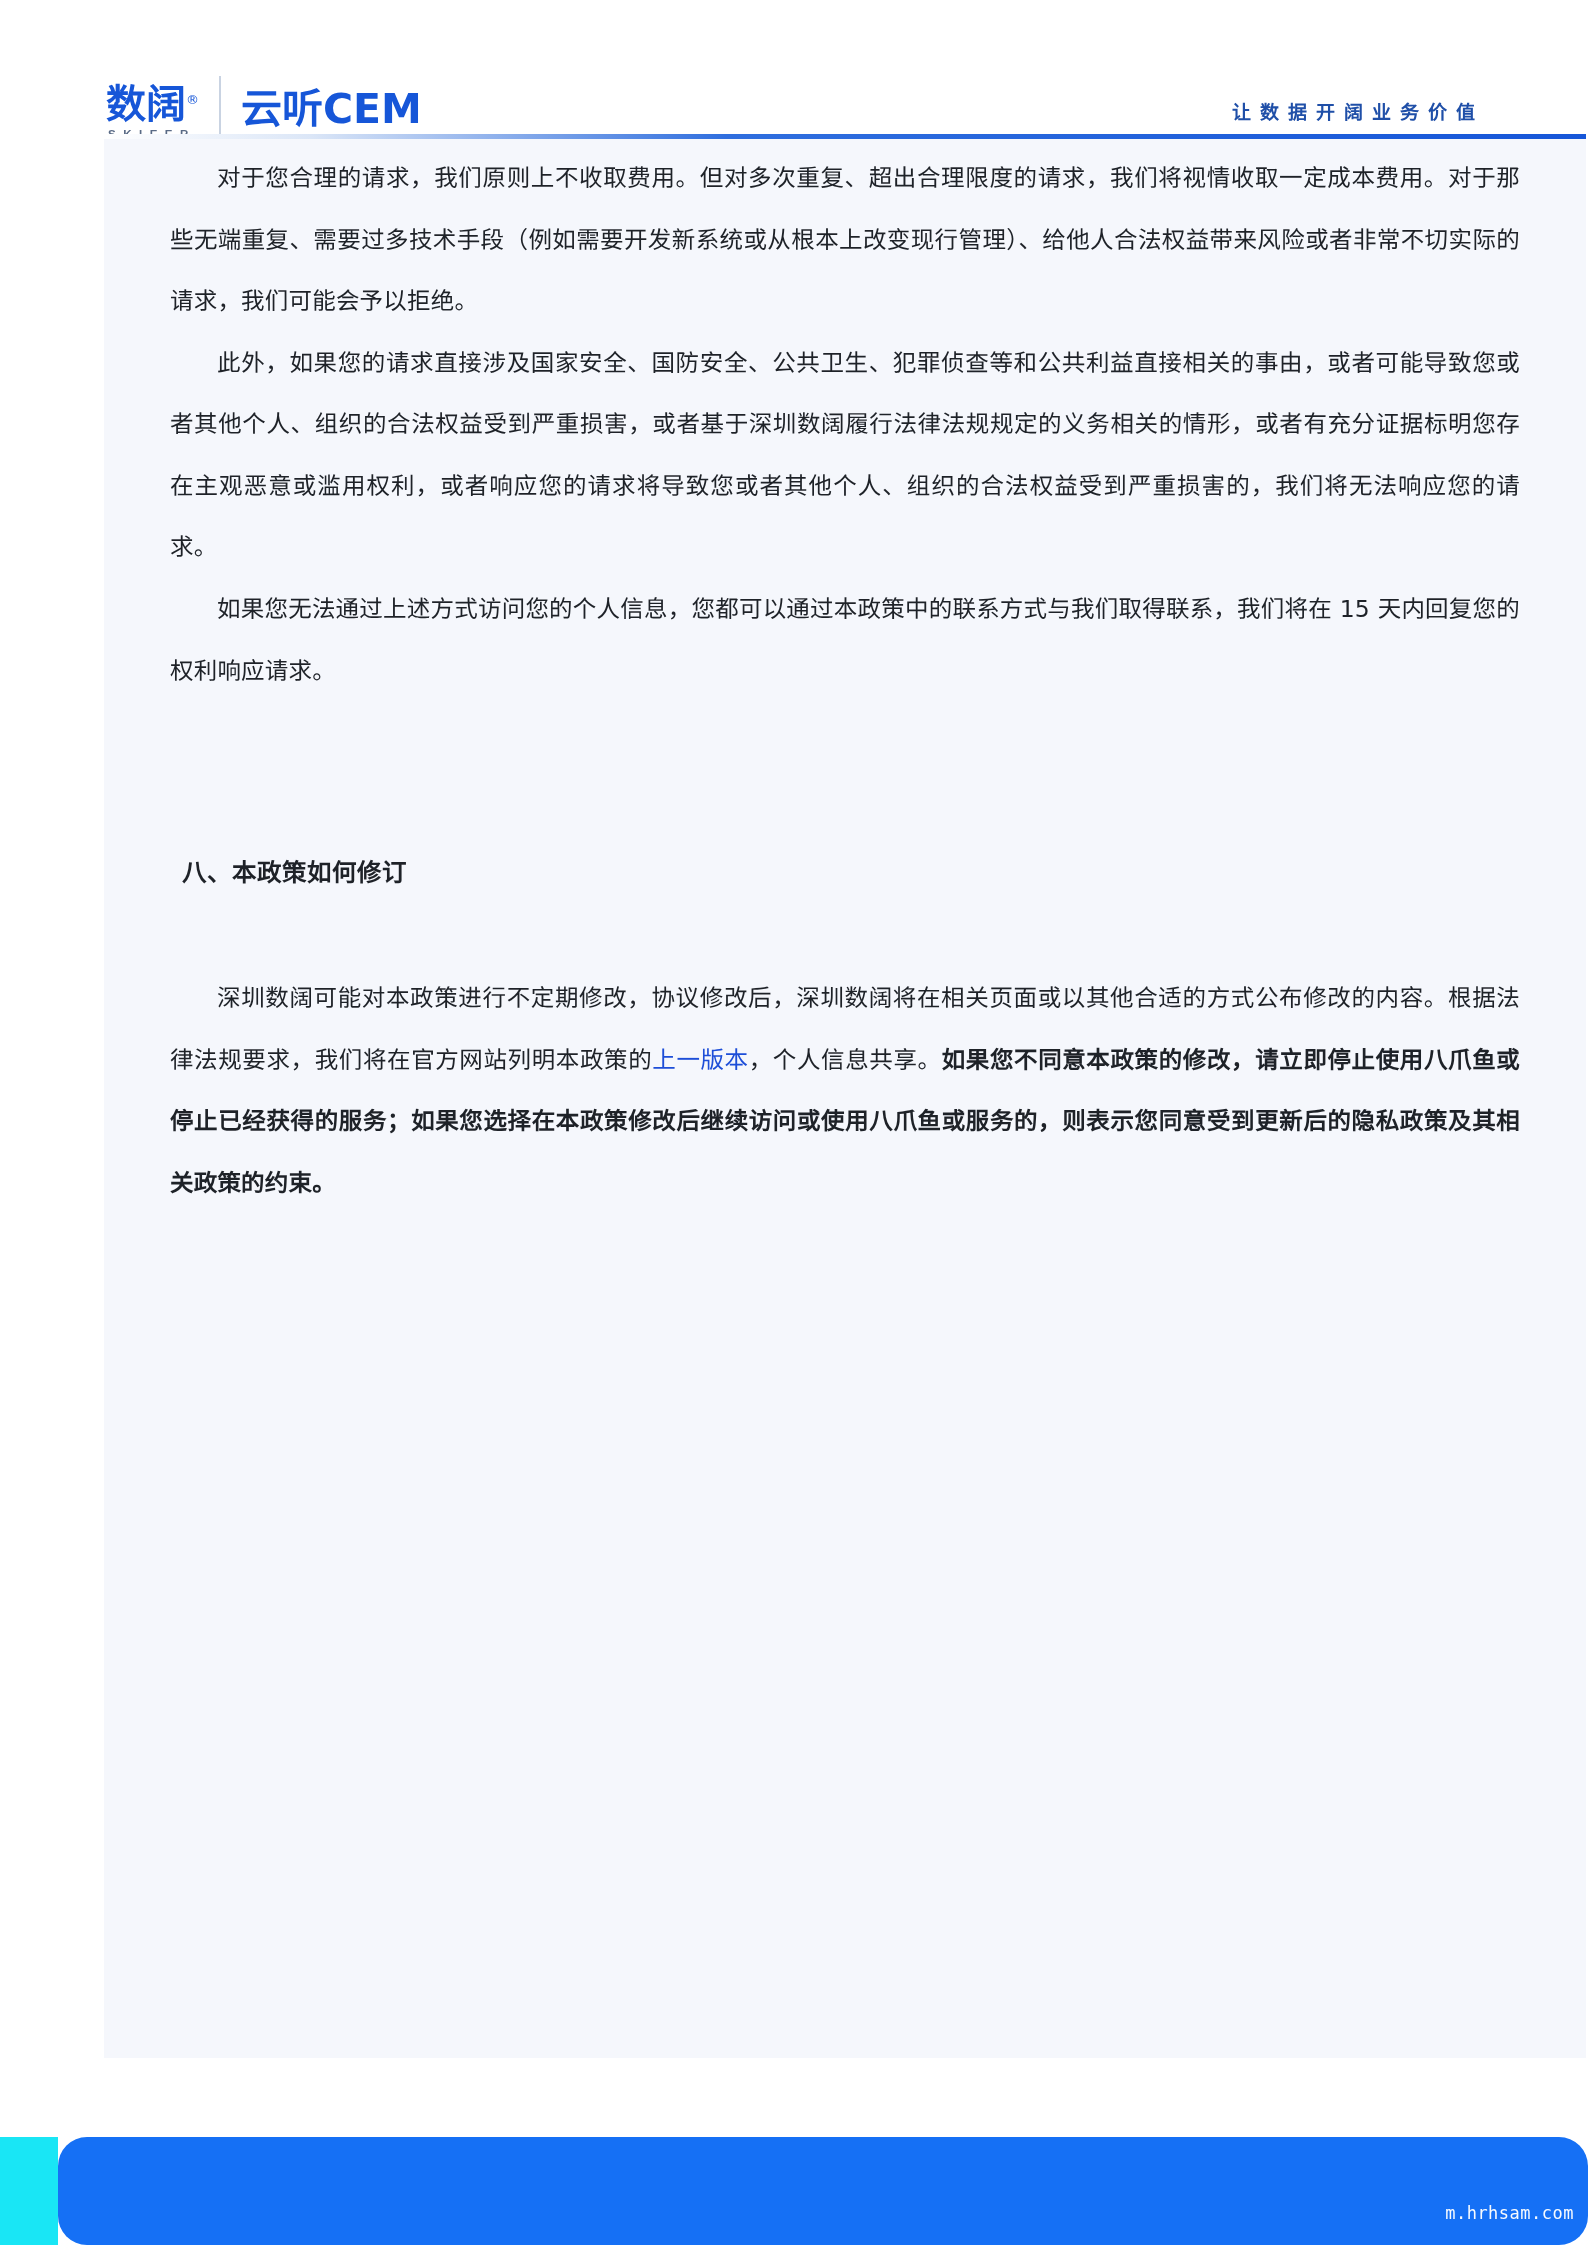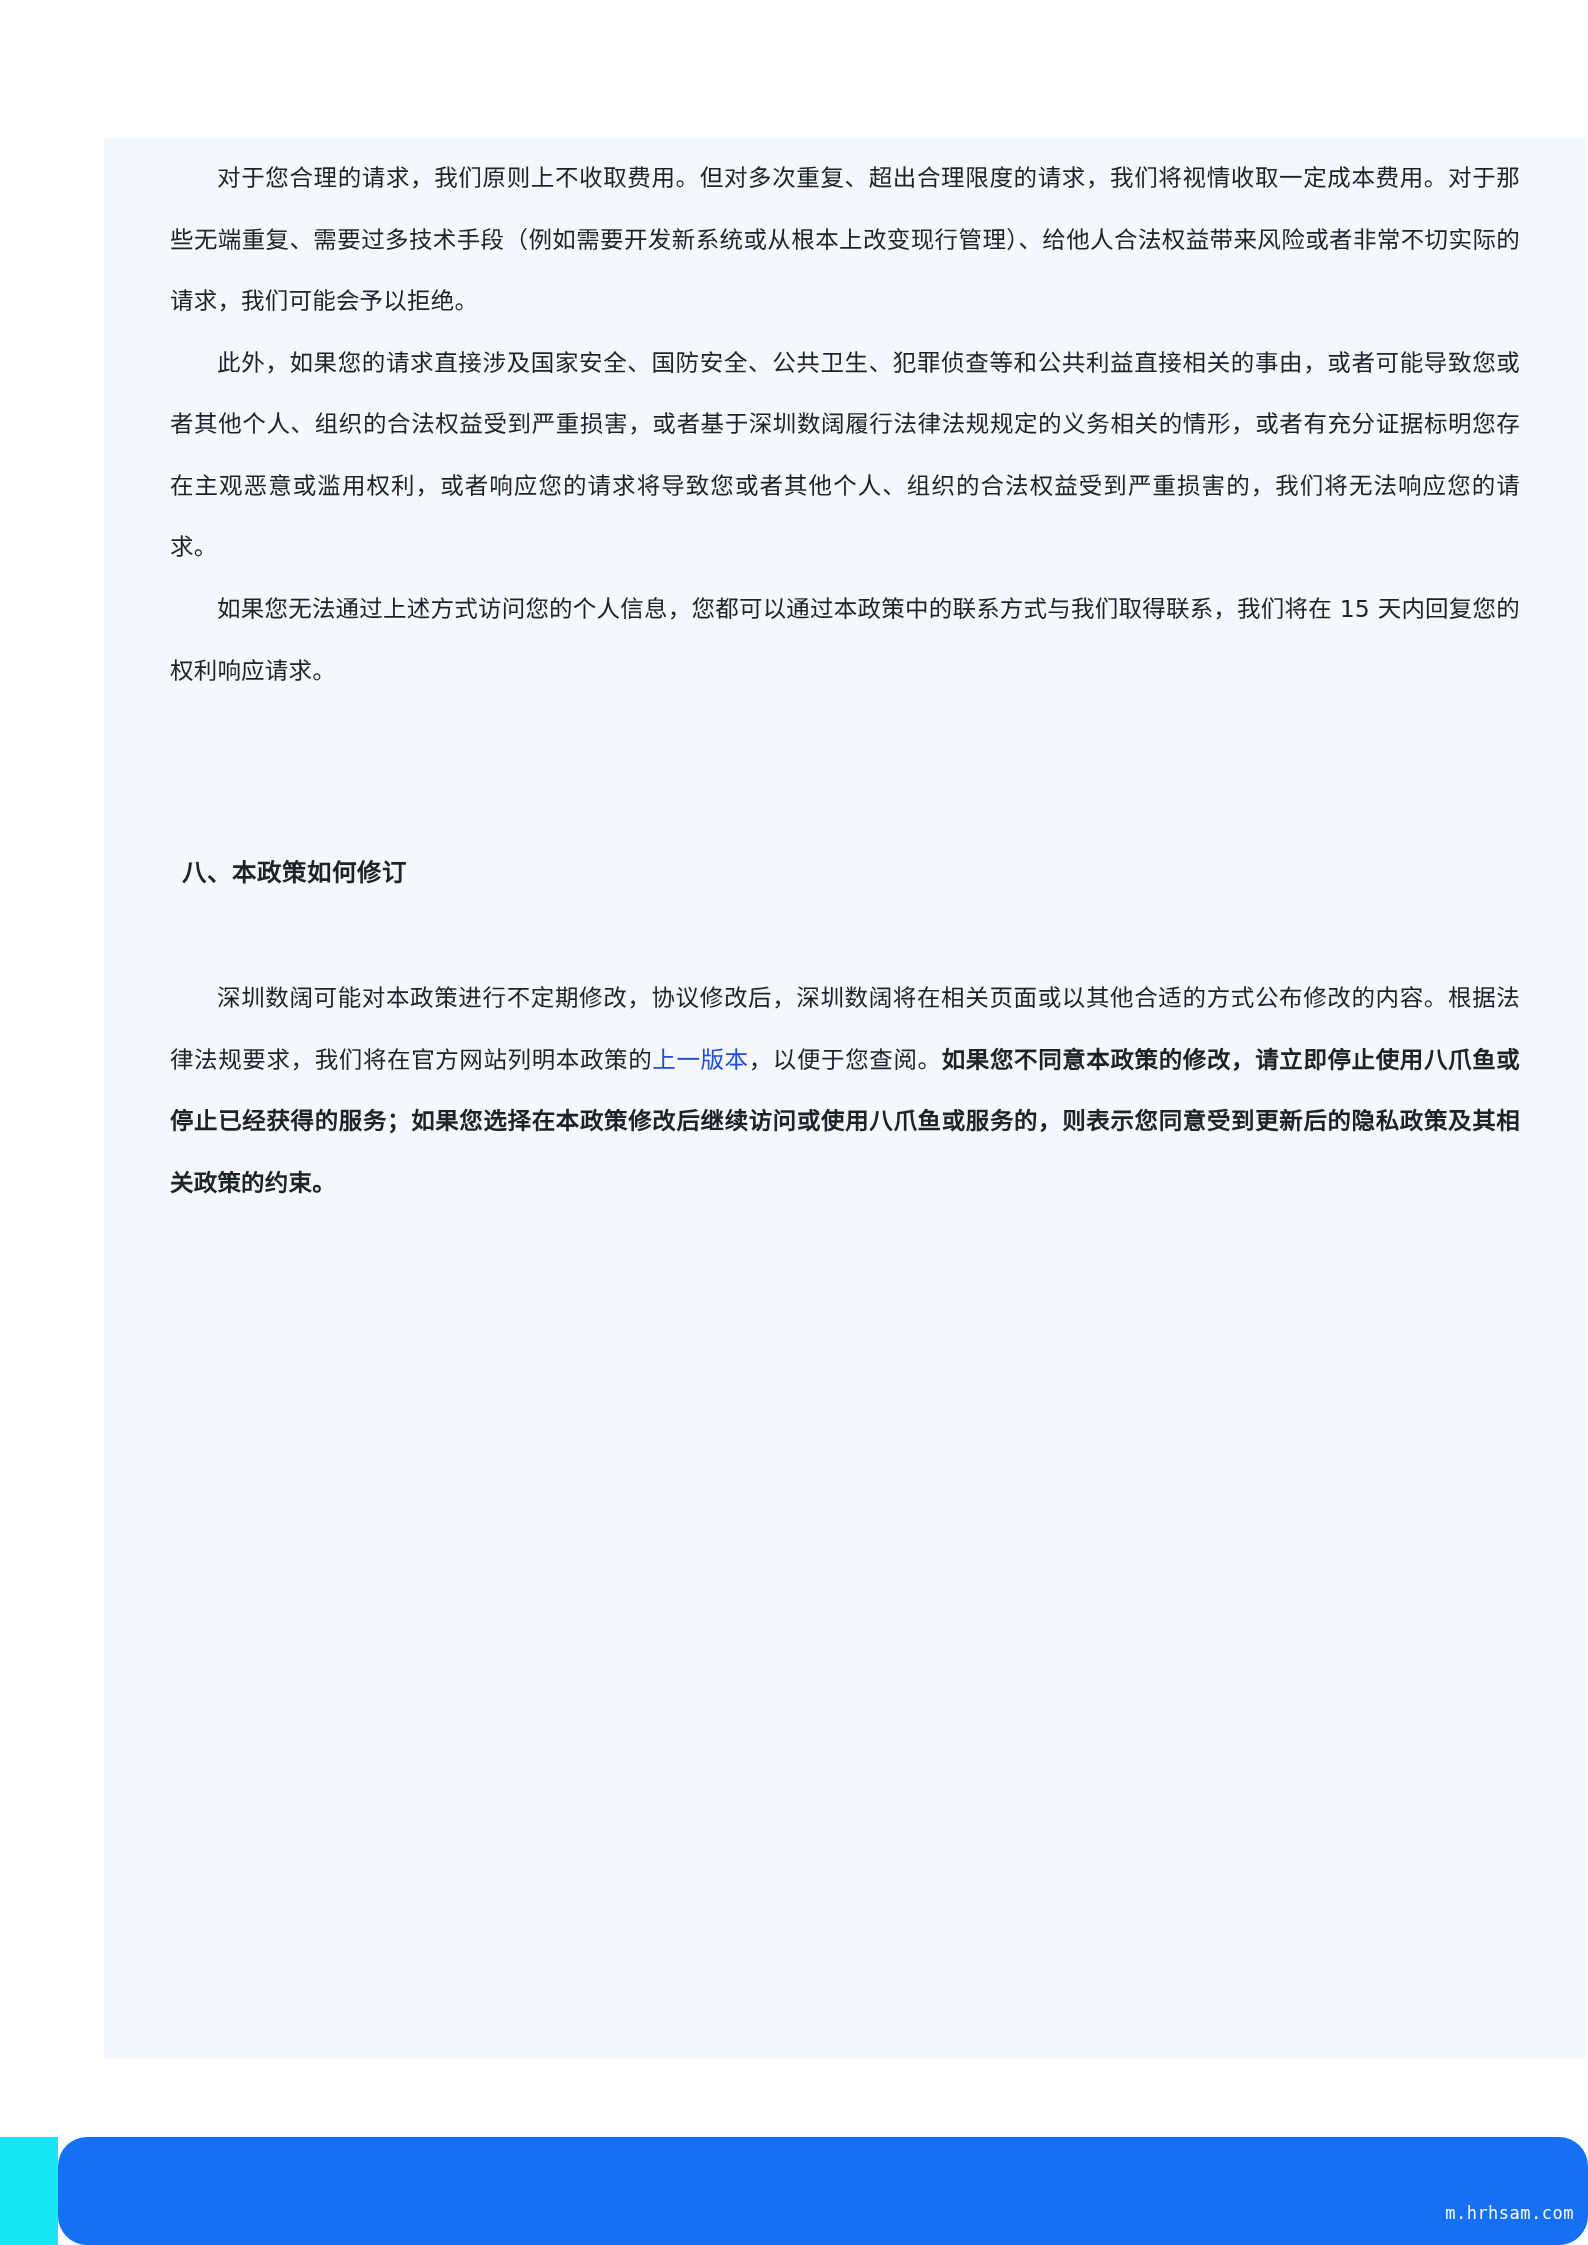--- a/index.html
+++ b/index.html
@@ -184,38 +184,53 @@
     opacity: 0.97;
   }
 </style>
 </head>
 <body>
 
 <div class="page">
 
   <div class="content-panel"></div>
 
+  <div class="header">
+
+    <div class="logo-block">
+      <div class="logo-mark">
+        <div class="logo-cn"><span>数阔</span><span class="logo-reg">®</span></div>
+        <div class="logo-sub">SKIEER</div>
+      </div>
+      <div class="logo-divider"></div>
+      <div class="logo-brand">云听CEM</div>
+    </div>
+
+    <div class="tagline">让数据开阔业务价值</div>
+
+    <div class="header-rule"></div>
+  </div>
 
   <div class="doc-body">
 
     <div class="gap-sm"></div>
 
     <p class="para">对于您合理的请求，我们原则上不收取费用。但对多次重复、超出合理限度的请求，我们将视情收取一定成本费用。对于那些无端重复、需要过多技术手段（例如需要开发新系统或从根本上改变现行管理）、给他人合法权益带来风险或者非常不切实际的请求，我们可能会予以拒绝。</p>
 
     <p class="para">此外，如果您的请求直接涉及国家安全、国防安全、公共卫生、犯罪侦查等和公共利益直接相关的事由，或者可能导致您或者其他个人、组织的合法权益受到严重损害，或者基于深圳数阔履行法律法规规定的义务相关的情形，或者有充分证据标明您存在主观恶意或滥用权利，或者响应您的请求将导致您或者其他个人、组织的合法权益受到严重损害的，我们将无法响应您的请求。</p>
 
     <p class="para">如果您无法通过上述方式访问您的个人信息，您都可以通过本政策中的联系方式与我们取得联系，我们将在 15 天内回复您的权利响应请求。</p>
 
     <div class="gap-lg"></div>
 
     <h2 class="section-title">八、本政策如何修订</h2>
 
     <div class="gap-md"></div>
 
-    <p class="para"><span>深圳数阔可能对本政策进行不定期修改，协议修改后，深圳数阔将在相关页面或以其他合适的方式公布修改的内容。根据法律法规要求，我们将在官方网站列明本政策的</span><a class="link" href="#">上一版本</a><span>，以便于您查阅。</span><span class="bold">如果您不同意本政策的修改，请立即停止使用八爪鱼或停止已经获得的服务；如果您选择在本政策修改后继续访问或使用八爪鱼或服务的，则表示您同意受到更新后的隐私政策及其相关政策的约束。</span></p>
+    <p class="para"><span>深圳数阔可能对本政策进行不定期修改，协议修改后，深圳数阔将在相关页面或以其他合适的方式公布修改的内容。根据法律法规要求，我们将在官方网站列明本政策的</span><a class="link" href="#">上一版本</a><span>，个人信息共享。</span><span class="bold">如果您不同意本政策的修改，请立即停止使用八爪鱼或停止已经获得的服务；如果您选择在本政策修改后继续访问或使用八爪鱼或服务的，则表示您同意受到更新后的隐私政策及其相关政策的约束。</span></p>
 
 
   </div>
 
   <div class="footer">
     <div class="footer-bar">
       <div class="watermark">m.hrhsam.com</div>
     </div>
     <div class="footer-accent"></div>
   </div>

